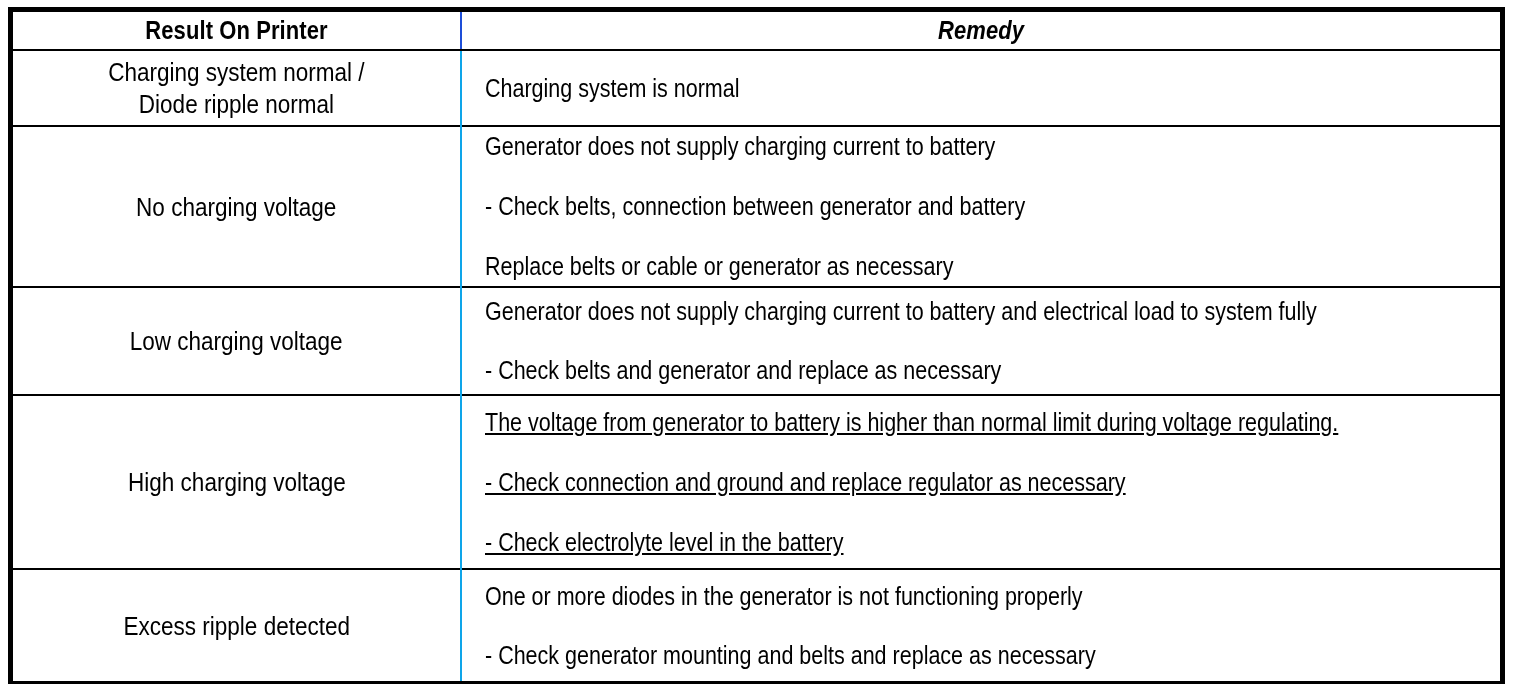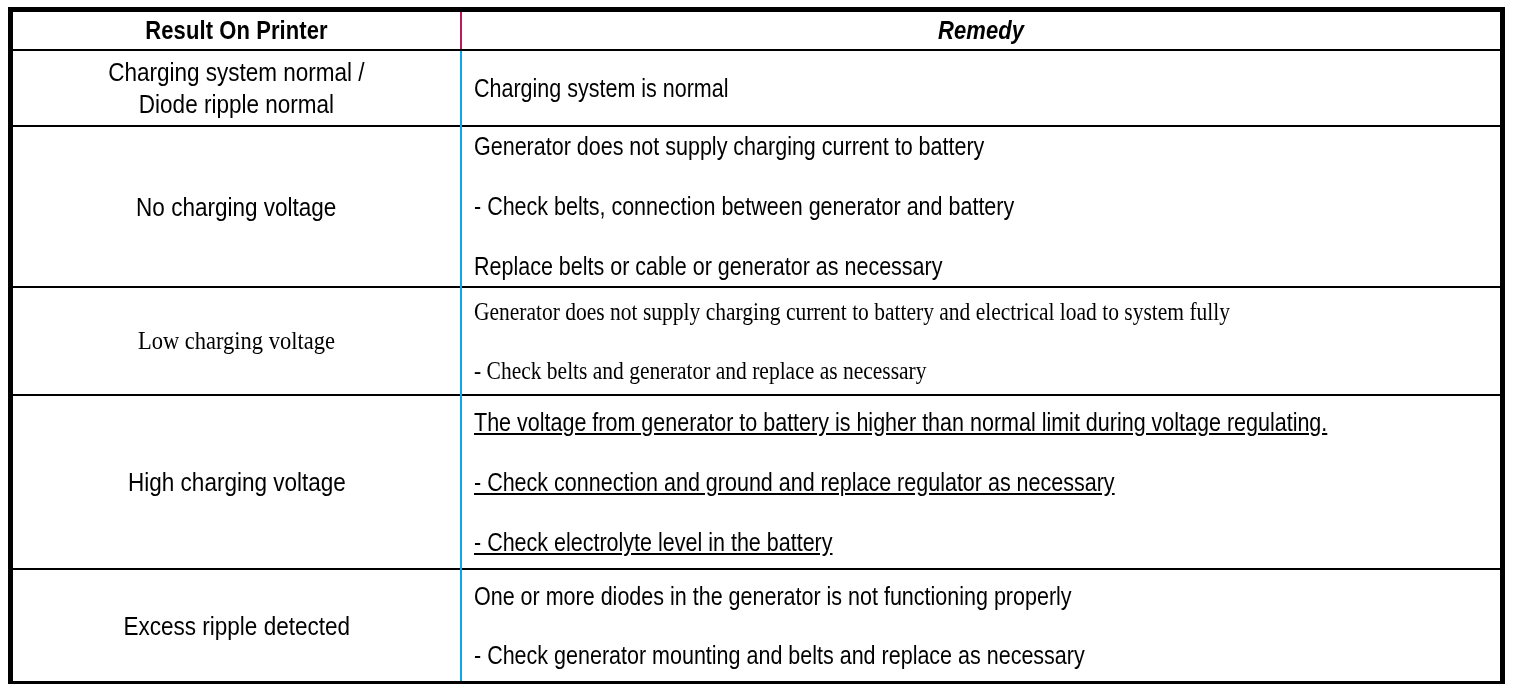--- a/index.html
+++ b/index.html
@@ -32,21 +32,21 @@
     table-layout: fixed;
     background: #ffffff;
     border: 5px solid #000000;
   }
 
   table.diag-table col.col-result { width: 449px; }
   table.diag-table col.col-remedy { width: 1038px; }
 
   table.diag-table tr.header-row th {
     border-bottom: 2px solid #000000;
-    border-right: 2px solid #be185d;
+    border-right: 2px solid #1d4ed8;
     padding: 0;
     height: 37px;
     vertical-align: middle;
   }
   table.diag-table tr.header-row th:last-child {
     border-right: none;
     font-style: italic;
   }
 
   .header-label {
@@ -65,21 +65,21 @@
     border-top: 2px solid #000000;
     padding: 0;
     vertical-align: middle;
   }
   table.diag-table tr.data-row > td.cell-result {
     border-right: 2px solid #0ea5e9;
     text-align: center;
   }
   table.diag-table tr.data-row > td.cell-remedy {
     text-align: left;
-    padding-left: 12px;
+    padding-left: 23px;
     margin-top: 30px;
   }
 
   .result-text {
     font-size: 25px;
     font-weight: normal;
     line-height: 1.28;
     display: inline-block;
     transform: scaleX(0.9);
     transform-origin: center center;
@@ -99,21 +99,21 @@
     transform-origin: left center;
     padding: 0;
   }
   .remedy-line + .remedy-line {
     margin-top: 34px;
   }
 
   
   tr.row-0 > td { height: 74px; }
   tr.row-1 > td { height: 159px; }
-  tr.row-2 > td { height: 106px; font-family: Liberation Serif, serif; }
+  tr.row-2 > td { height: 106px; }
   tr.row-3 > td { height: 172px; text-decoration: underline; }
   tr.row-4 > td { height: 111px; }
 
   tr.row-1 .remedy-line + .remedy-line { margin-top: 35px; }
   tr.row-2 .remedy-line + .remedy-line { margin-top: 34px; }
   tr.row-3 .remedy-line + .remedy-line { margin-top: 35px; }
   tr.row-4 .remedy-line + .remedy-line { margin-top: 34px; }
 </style>
 </head>
 <body>

